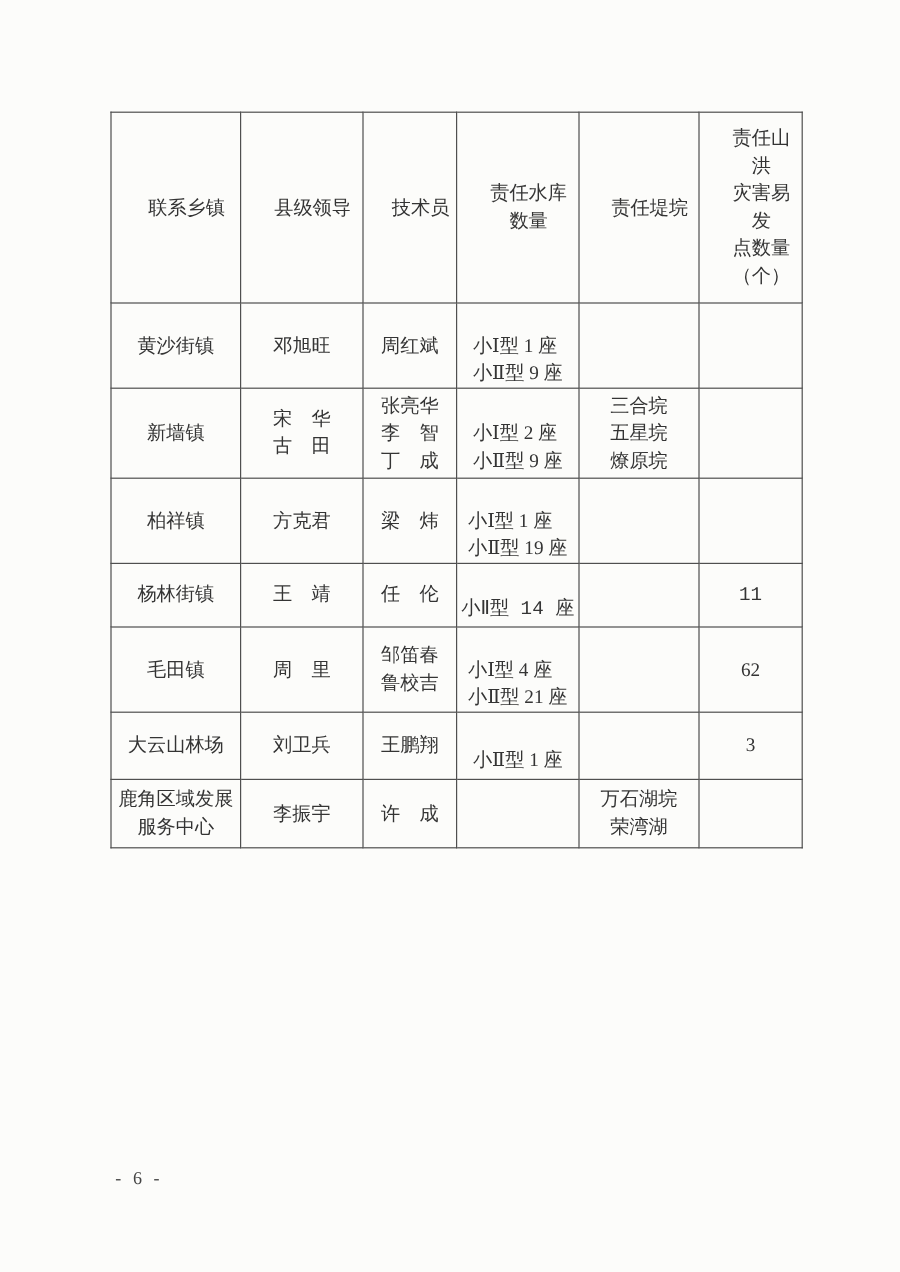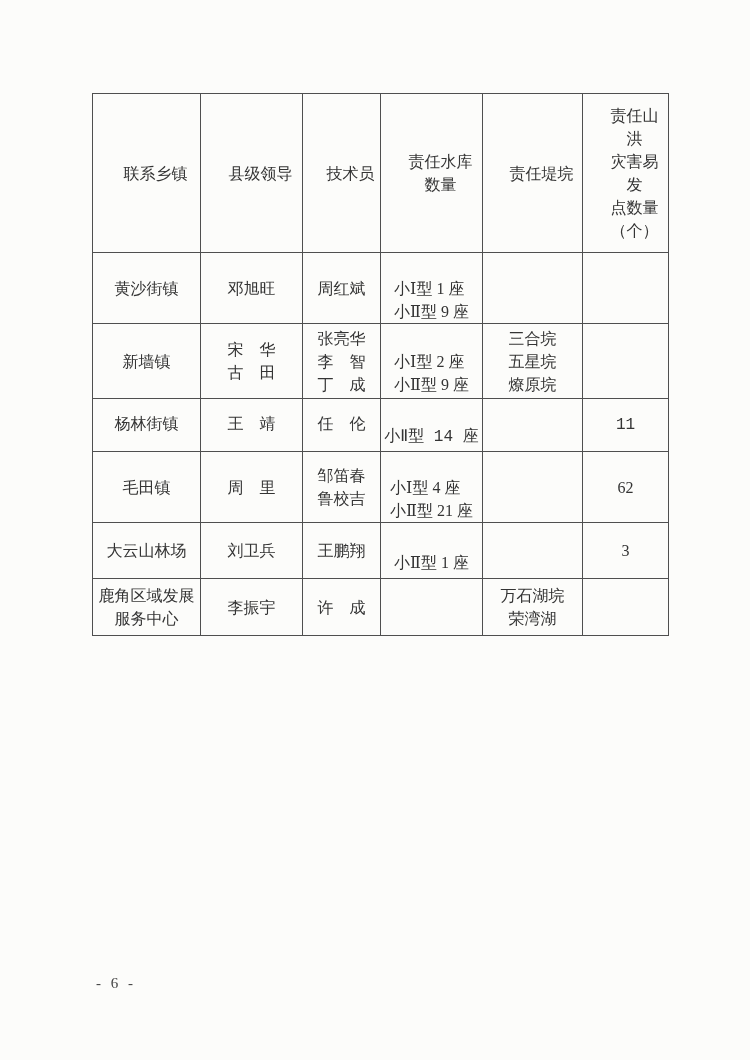--- a/index.html
+++ b/index.html
@@ -100,20 +100,29 @@
 李　智
 丁　成</span></td>
         <td class="block-left"><span>小Ⅰ型 2 座
 小Ⅱ型 9 座</span></td>
         <td><span>三合垸
 五星垸
 燎原垸</span></td>
         <td><span></span></td>
       </tr>
 
+      <tr class="r2">
+        <td><span>柏祥镇</span></td>
+        <td><span>方克君</span></td>
+        <td><span>梁　炜</span></td>
+        <td class="block-left"><span>小Ⅰ型 1 座
+小Ⅱ型 19 座</span></td>
+        <td><span></span></td>
+        <td><span></span></td>
+      </tr>
 
       <tr class="r3">
         <td><span>杨林街镇</span></td>
         <td><span>王　靖</span></td>
         <td><span>任　伦</span></td>
         <td class="block-left"><span>小Ⅱ型 14 座</span></td>
         <td><span></span></td>
         <td><span>11</span></td>
       </tr>
 

